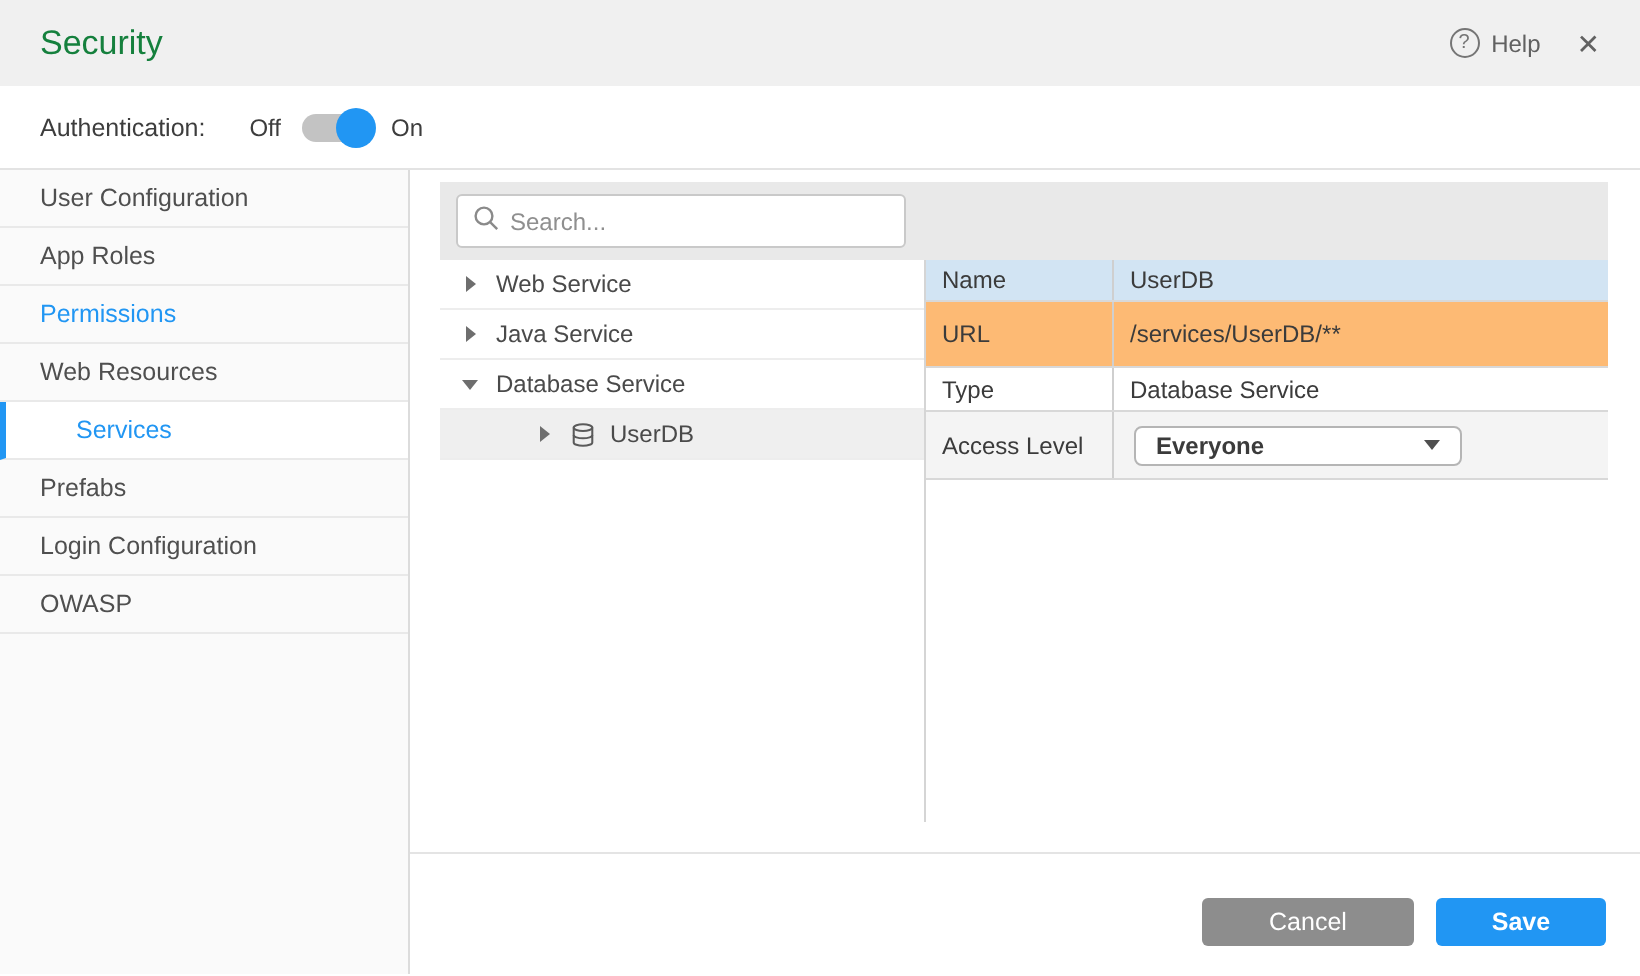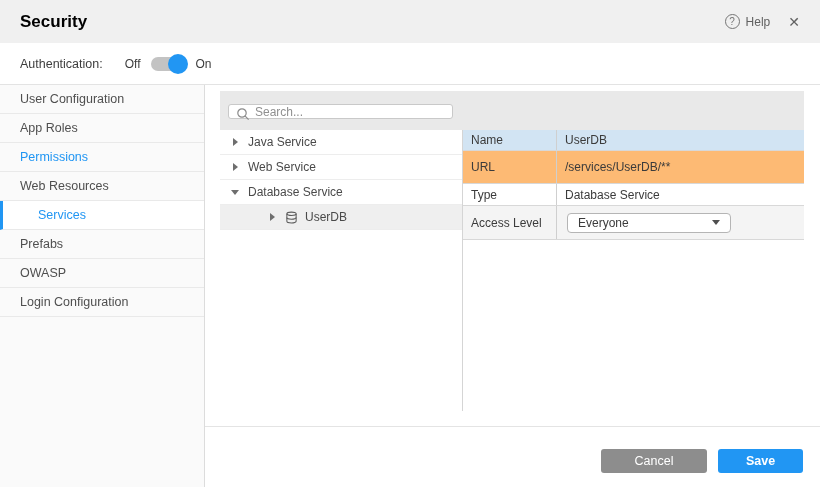--- a/index.html
+++ b/index.html
@@ -1,21 +1,21 @@
 <!DOCTYPE html>
 <html><head>
 <meta charset="utf-8">
 <style>
   * { margin:0; padding:0; box-sizing:border-box; }
   html,body { width:820px; height:488px; overflow:hidden; }
   body { font-family:"Liberation Sans", sans-serif; background:#fff; color:#333; }
 
   
   .header { height:43px; background:#f0f0f0; display:flex; align-items:center; padding:0 20px; }
-  .header-title { font-size:17px; color:#000000;font-weight:bold; }
+  .header-title { font-size:17px; color:#15803d; }
   .header-right { margin-left:auto; display:flex; align-items:center; gap:18px; }
   .help { display:flex; align-items:center; gap:6px; color:#616161; font-size:12px; cursor:pointer; }
   .help-circle { width:15px; height:15px; border:1px solid #757575; border-radius:50%;
                  display:flex; align-items:center; justify-content:center; font-size:10px; color:#757575; }
   .close-x { font-size:14px; color:#616161; cursor:pointer; line-height:1; }
 
   
   .auth-bar { height:42px; background:#fff; border-bottom:1px solid #e3e3e3;
               display:flex; align-items:center; padding:0 20px; }
   .auth-label { font-size:12.5px; color:#3d3d3d; margin-right:22px; }
@@ -33,21 +33,21 @@
   .side-item.sub { }
   .side-item.blue { color:#2196f3; }
   .side-item.active { background:#ffffff; border-left:3px solid #2196f3; padding-left:35px; color:#2196f3; }
 
   .main { flex:1; display:flex; flex-direction:column; background:#fff; }
   .panel { margin:6px 16px 0 15px; height:320px; background:#e9e9e9; display:flex; flex-direction:column; }
 
   
   .search-strip { height:39px; display:flex; align-items:center; padding-left:8px; }
   .search-box { position:relative; width:225px; }
-  .search-box input { width:100%; height:15px; border:1px solid #c9c9c9; border-radius:3px;
+  .search-box input { width:100%; height:27px; border:1px solid #c9c9c9; border-radius:3px;
                       padding:0 8px 0 26px; font-size:12px; color:#333; outline:none;
                       font-family:"Liberation Sans", sans-serif; background:#fff; }
   .search-box input::placeholder { color:#8f8f8f; }
   .search-icon { position:absolute; left:8px; top:5px; }
 
   
   .panel-body { flex:1; display:flex; background:#fff; overflow:hidden; }
   .tree { width:243px; border-right:1px solid #d5d5d5; flex-shrink:0; }
   .tree-row { height:25px; display:flex; align-items:center; padding-left:9px;
               border-bottom:1px solid #ededed; font-size:12px; color:#4a4a4a; cursor:pointer; }
@@ -63,21 +63,21 @@
   .detail { flex:1; display:flex; flex-direction:column; }
   .trow { display:flex; border-bottom:1px solid #d8d8d8; align-items:stretch;justify-content:space-between; }
   .trow .cell-label { width:94px; flex-shrink:0; border-right:1px solid #cfcfcf;
                       padding:0 8px; display:flex; align-items:center; font-size:12px; color:#3b3b3b; }
   .trow .cell-value { flex:1; padding:0 8px; display:flex; align-items:center; font-size:12px; color:#3b3b3b; }
   .trow.r-name { background:#d2e4f3; height:21px; }
   .trow.r-url { background:#fdba74; height:33px; }
   .trow.r-type { background:#ffffff; height:22px; }
   .trow.r-access { background:#f4f4f4; height:34px; }
   .dropdown { width:164px; height:20px; background:#fff; border:1px solid #b5b5b5; border-radius:4px;
-              display:flex; align-items:center; padding:0 10px; cursor:pointer; margin-left:2px; }
+              display:flex; align-items:center; padding:0 10px; cursor:pointer; margin-left:2px;font-weight:bold; }
   .dropdown .dd-label { font-size:12px; color:#3b3b3b; }
   .caret { margin-left:auto; width:0; height:0; border-left:4px solid transparent;
            border-right:4px solid transparent; border-top:5px solid #4f4f4f; }
 
   
   .footer-divider { margin-top:15px; border-top:1px solid #e4e4e4; }
   .footer { display:flex; justify-content:flex-end; align-items:center; gap:11px;
             padding:22px 17px 0 0; }
   .btn { height:24px; border:none; border-radius:3px; color:#fff; font-size:12.5px;
          font-family:"Liberation Sans", sans-serif; cursor:pointer; }
@@ -111,22 +111,22 @@
 
 <div class="content">
 
   <div class="sidebar">
     <div class="side-item">User Configuration</div>
     <div class="side-item">App Roles</div>
     <div class="side-item blue">Permissions</div>
     <div class="side-item sub">Web Resources</div>
     <div class="side-item sub active">Services</div>
     <div class="side-item sub">Prefabs</div>
+    <div class="side-item">Login Configuration</div>
     <div class="side-item">OWASP</div>
-    <div class="side-item">Login Configuration</div>
   </div>
 
   <div class="main">
     <div class="panel">
 
       <div class="search-strip">
         <div class="search-box">
           <span class="search-icon">
             <svg width="14" height="14" viewBox="0 0 14 14">
               <circle cx="6" cy="6" r="4.2" fill="none" stroke="#8a8a8a" stroke-width="1.2"></circle>
@@ -136,27 +136,27 @@
           <input type="text" placeholder="Search..." style="">
         </div>
       </div>
 
       <div class="panel-body">
         <div class="tree">
           <div class="tree-row">
             <span class="tri">
                 <span class="tri-right"></span>
               </span>
+            <span>Web Service</span>
+          </div>
+          <div class="tree-row">
+            <span class="tri">
+                <span class="tri-right"></span>
+              </span>
             <span>Java Service</span>
-          </div>
-          <div class="tree-row">
-            <span class="tri">
-                <span class="tri-right"></span>
-              </span>
-            <span>Web Service</span>
           </div>
           <div class="tree-row">
             <span class="tri">
                 <span class="tri-down"></span>
               </span>
             <span>Database Service</span>
           </div>
           <div class="tree-row child selected">
             <span class="tri">
                 <span class="tri-right"></span>

